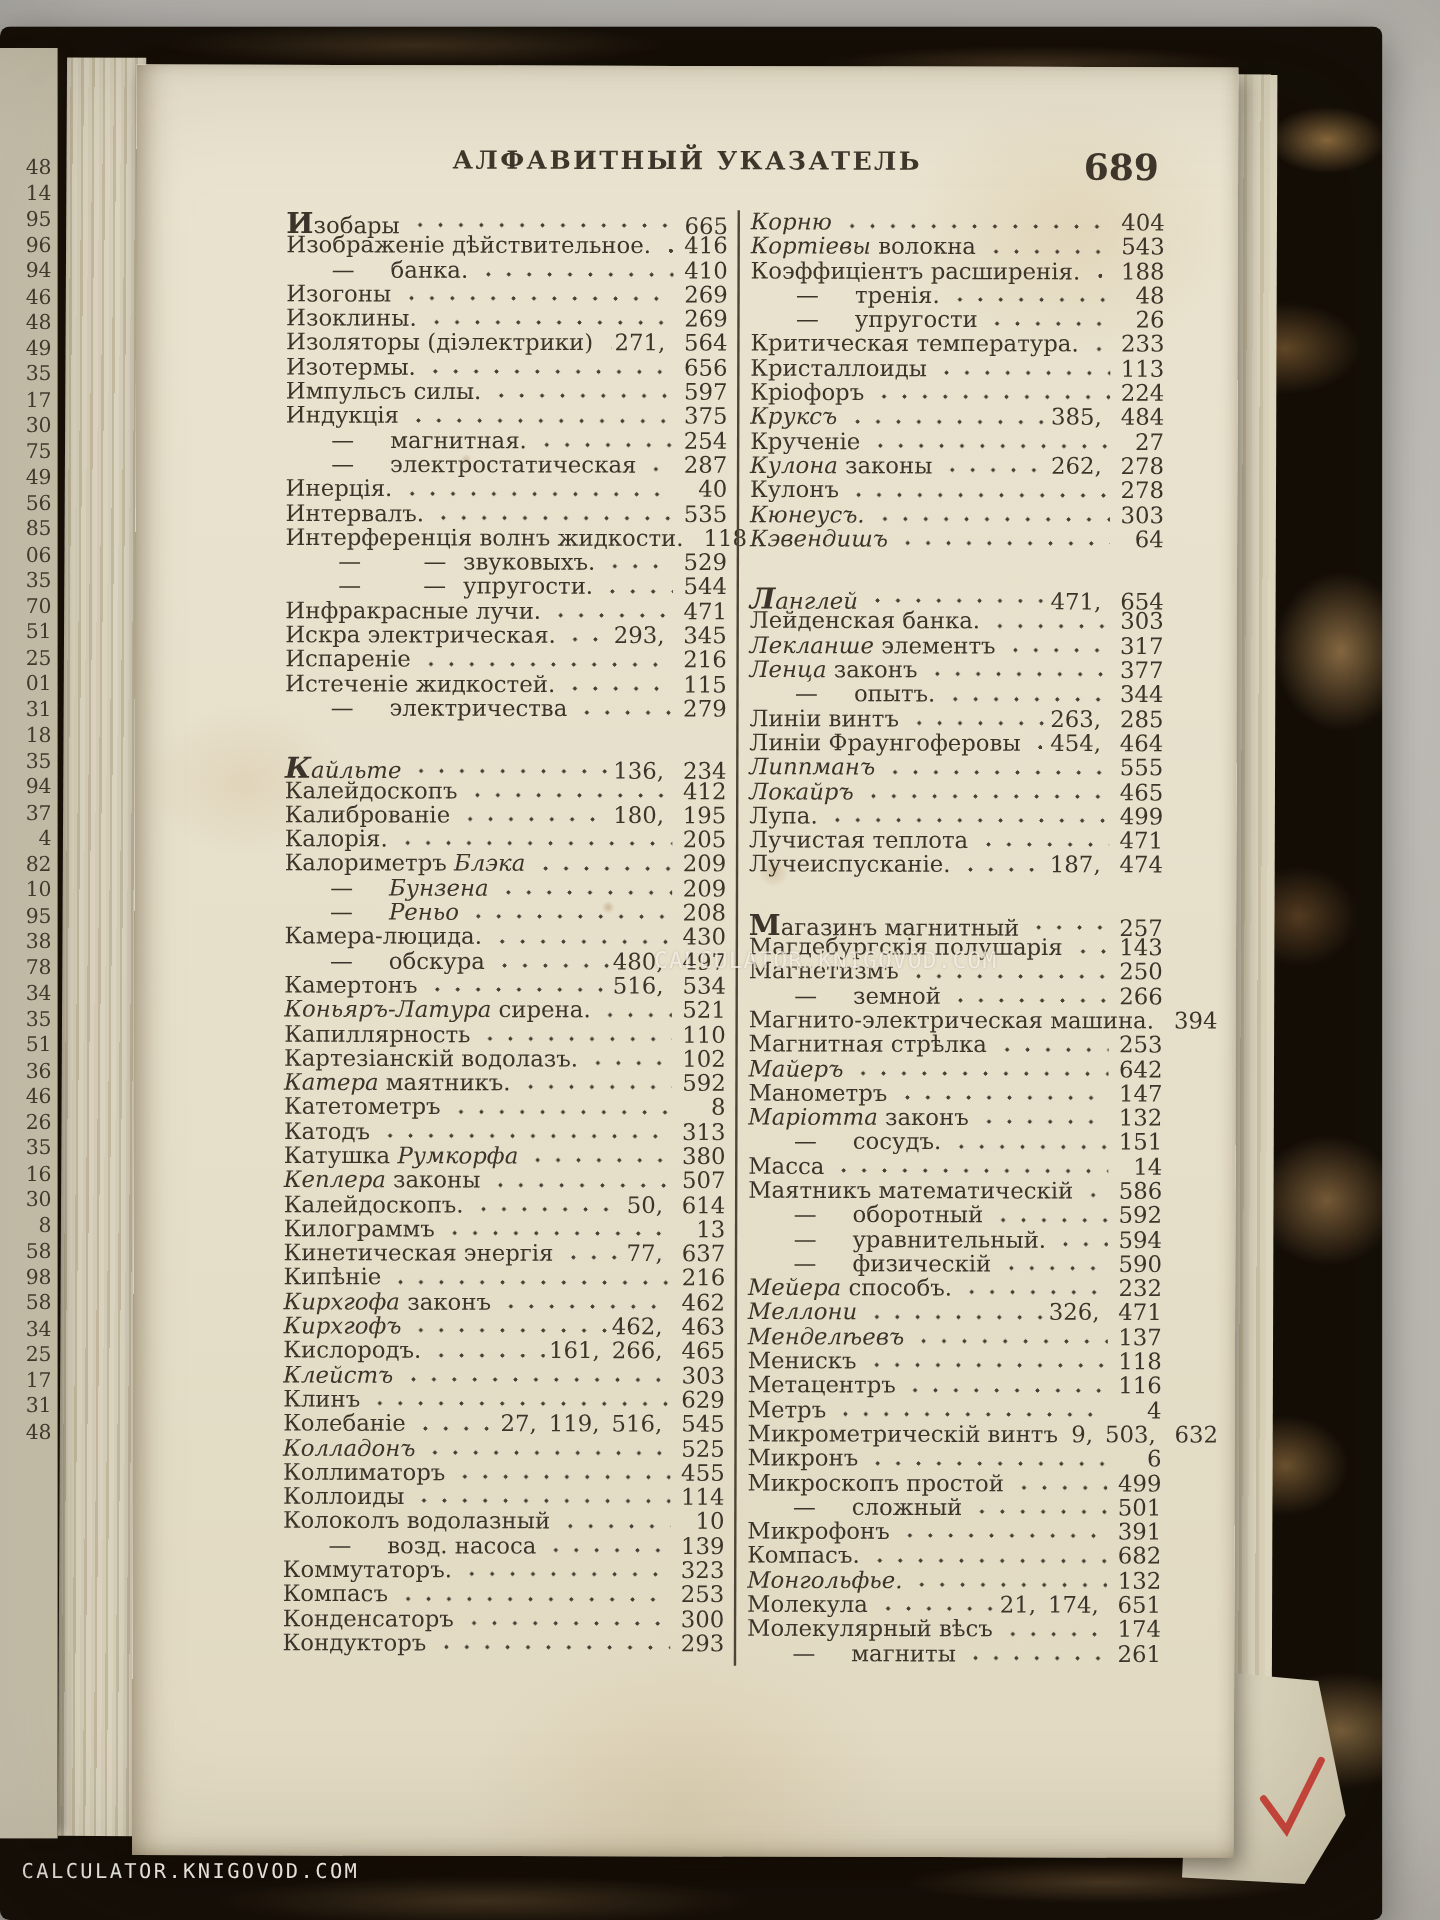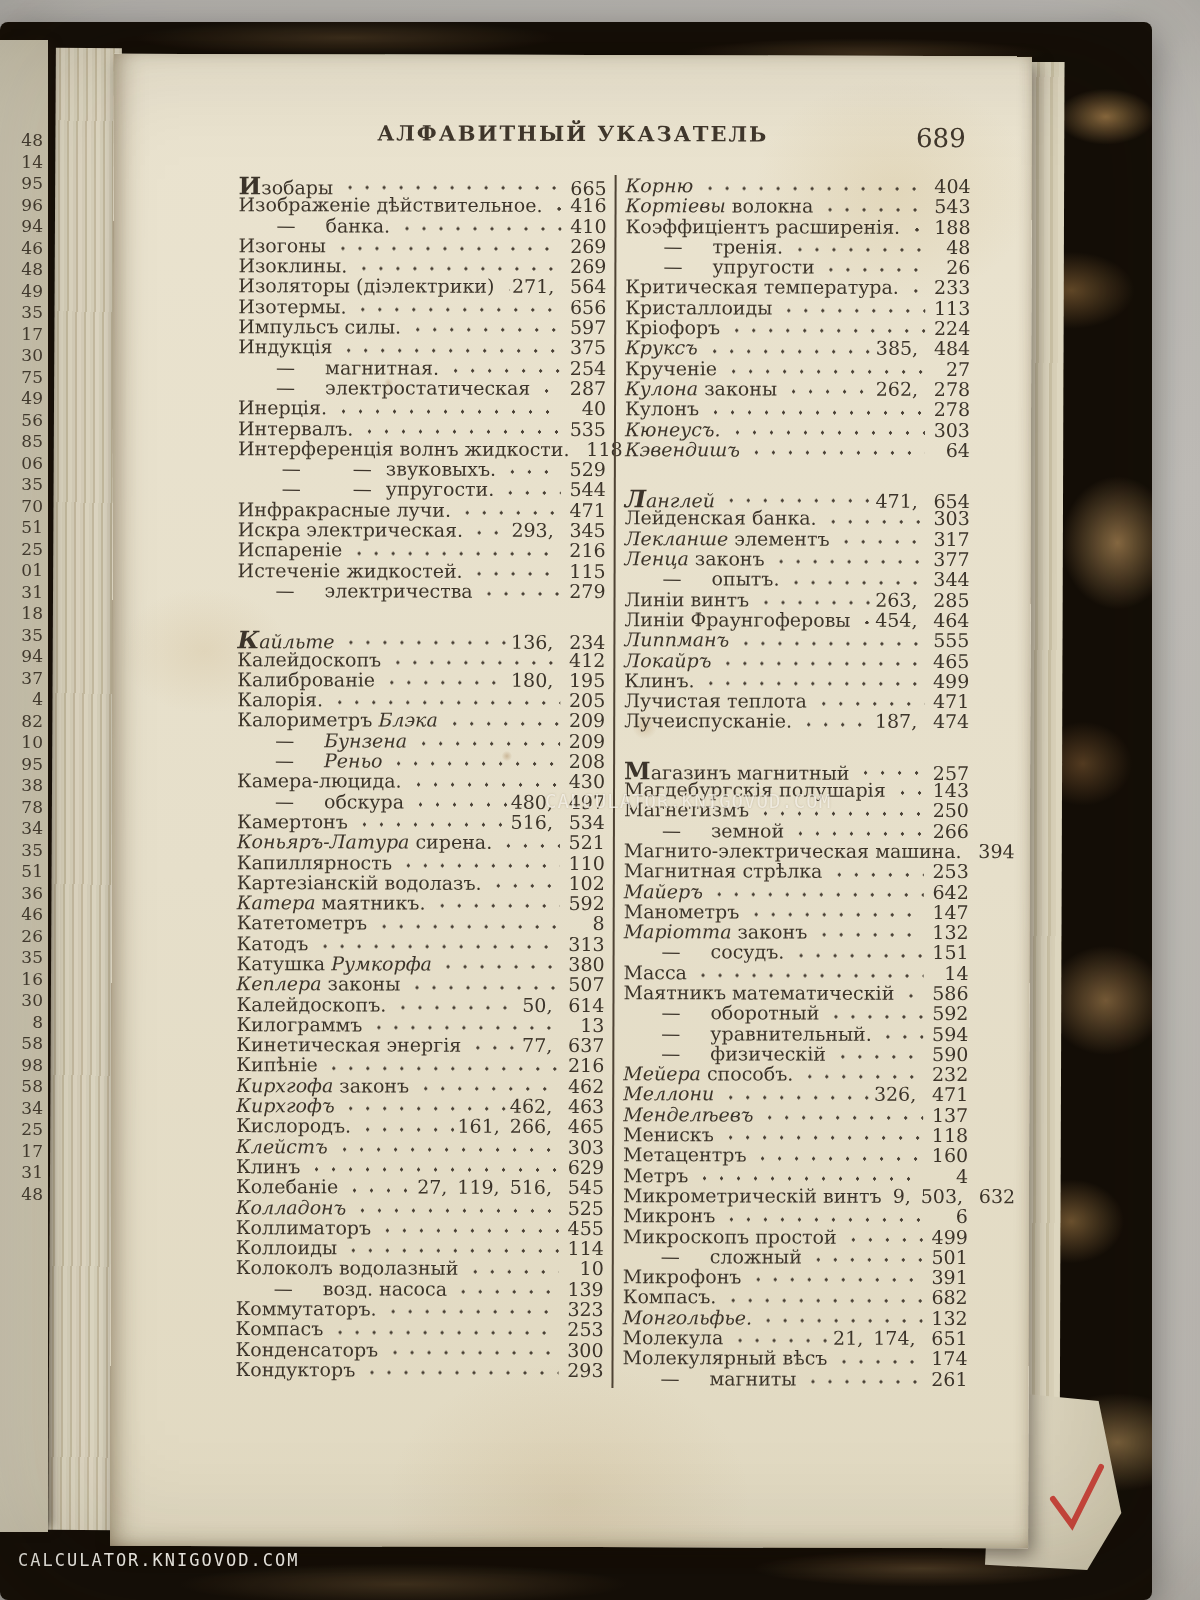--- a/index.html
+++ b/index.html
@@ -66,21 +66,21 @@
       radial-gradient(ellipse 260px 200px at 50% 97%, rgba(175,140,85,.16), transparent 70%),
       linear-gradient(180deg,#eae3cf 0%,#e6dfca 55%,#e1d9c1 100%);
     box-shadow:
       inset 16px 0 26px -12px rgba(90,70,40,.5),
       inset -7px 0 16px -9px rgba(90,70,40,.35),
       inset 0 -10px 22px -12px rgba(90,70,40,.35),
       5px 7px 18px rgba(20,12,5,.45);
   }
   .page-head{position:absolute;top:66px;left:0;width:100%;}
   .head-title{text-align:center;font-weight:bold;font-size:21px;letter-spacing:2px;color:#40372c;}
-  .head-num{position:absolute;right:66px;top:1px;font-size:26px;color:#40372c;}
+  .head-num{position:absolute;right:66px;top:1px;font-size:30px;color:#40372c;font-weight:bold;}
   
   .columns{position:absolute;top:120px;left:125px;display:flex;color:#3c342a;}
   .col{width:368px;}
   .col.right{width:345px;margin-left:8px;padding-left:9px;border-left:2px solid #4e4334;}
   .row{display:flex;align-items:baseline;height:20.3px;line-height:20.3px;
        font-size:19px;white-space:nowrap;}
   .row.gap{margin-top:28px;}
   .lbl{flex:0 0 auto;}
   .lbl .it{font-style:italic;}
   .lbl .lead{font-size:24px;font-weight:bold;line-height:1;}
@@ -761,21 +761,21 @@
           </span>
         </div>
         <div class="row">
           <span class="lbl"><span class="it">Локайръ</span></span>
           <span class="dots"></span>
           <span class="nums">
             <span class="final">465</span>
           </span>
         </div>
         <div class="row">
-          <span class="lbl"><span>Клинъ.</span></span>
+          <span class="lbl"><span>Лупа.</span></span>
           <span class="dots"></span>
           <span class="nums">
             <span class="final">499</span>
           </span>
         </div>
         <div class="row">
           <span class="lbl"><span>Лучистая теплота</span></span>
           <span class="dots"></span>
           <span class="nums">
             <span class="final">471</span>
@@ -920,21 +920,21 @@
           <span class="lbl"><span>Менискъ</span></span>
           <span class="dots"></span>
           <span class="nums">
             <span class="final">118</span>
           </span>
         </div>
         <div class="row">
           <span class="lbl"><span>Метацентръ</span></span>
           <span class="dots"></span>
           <span class="nums">
-            <span class="final">160</span>
+            <span class="final">116</span>
           </span>
         </div>
         <div class="row">
           <span class="lbl"><span>Метръ</span></span>
           <span class="dots"></span>
           <span class="nums">
             <span class="final">4</span>
           </span>
         </div>
         <div class="row">

